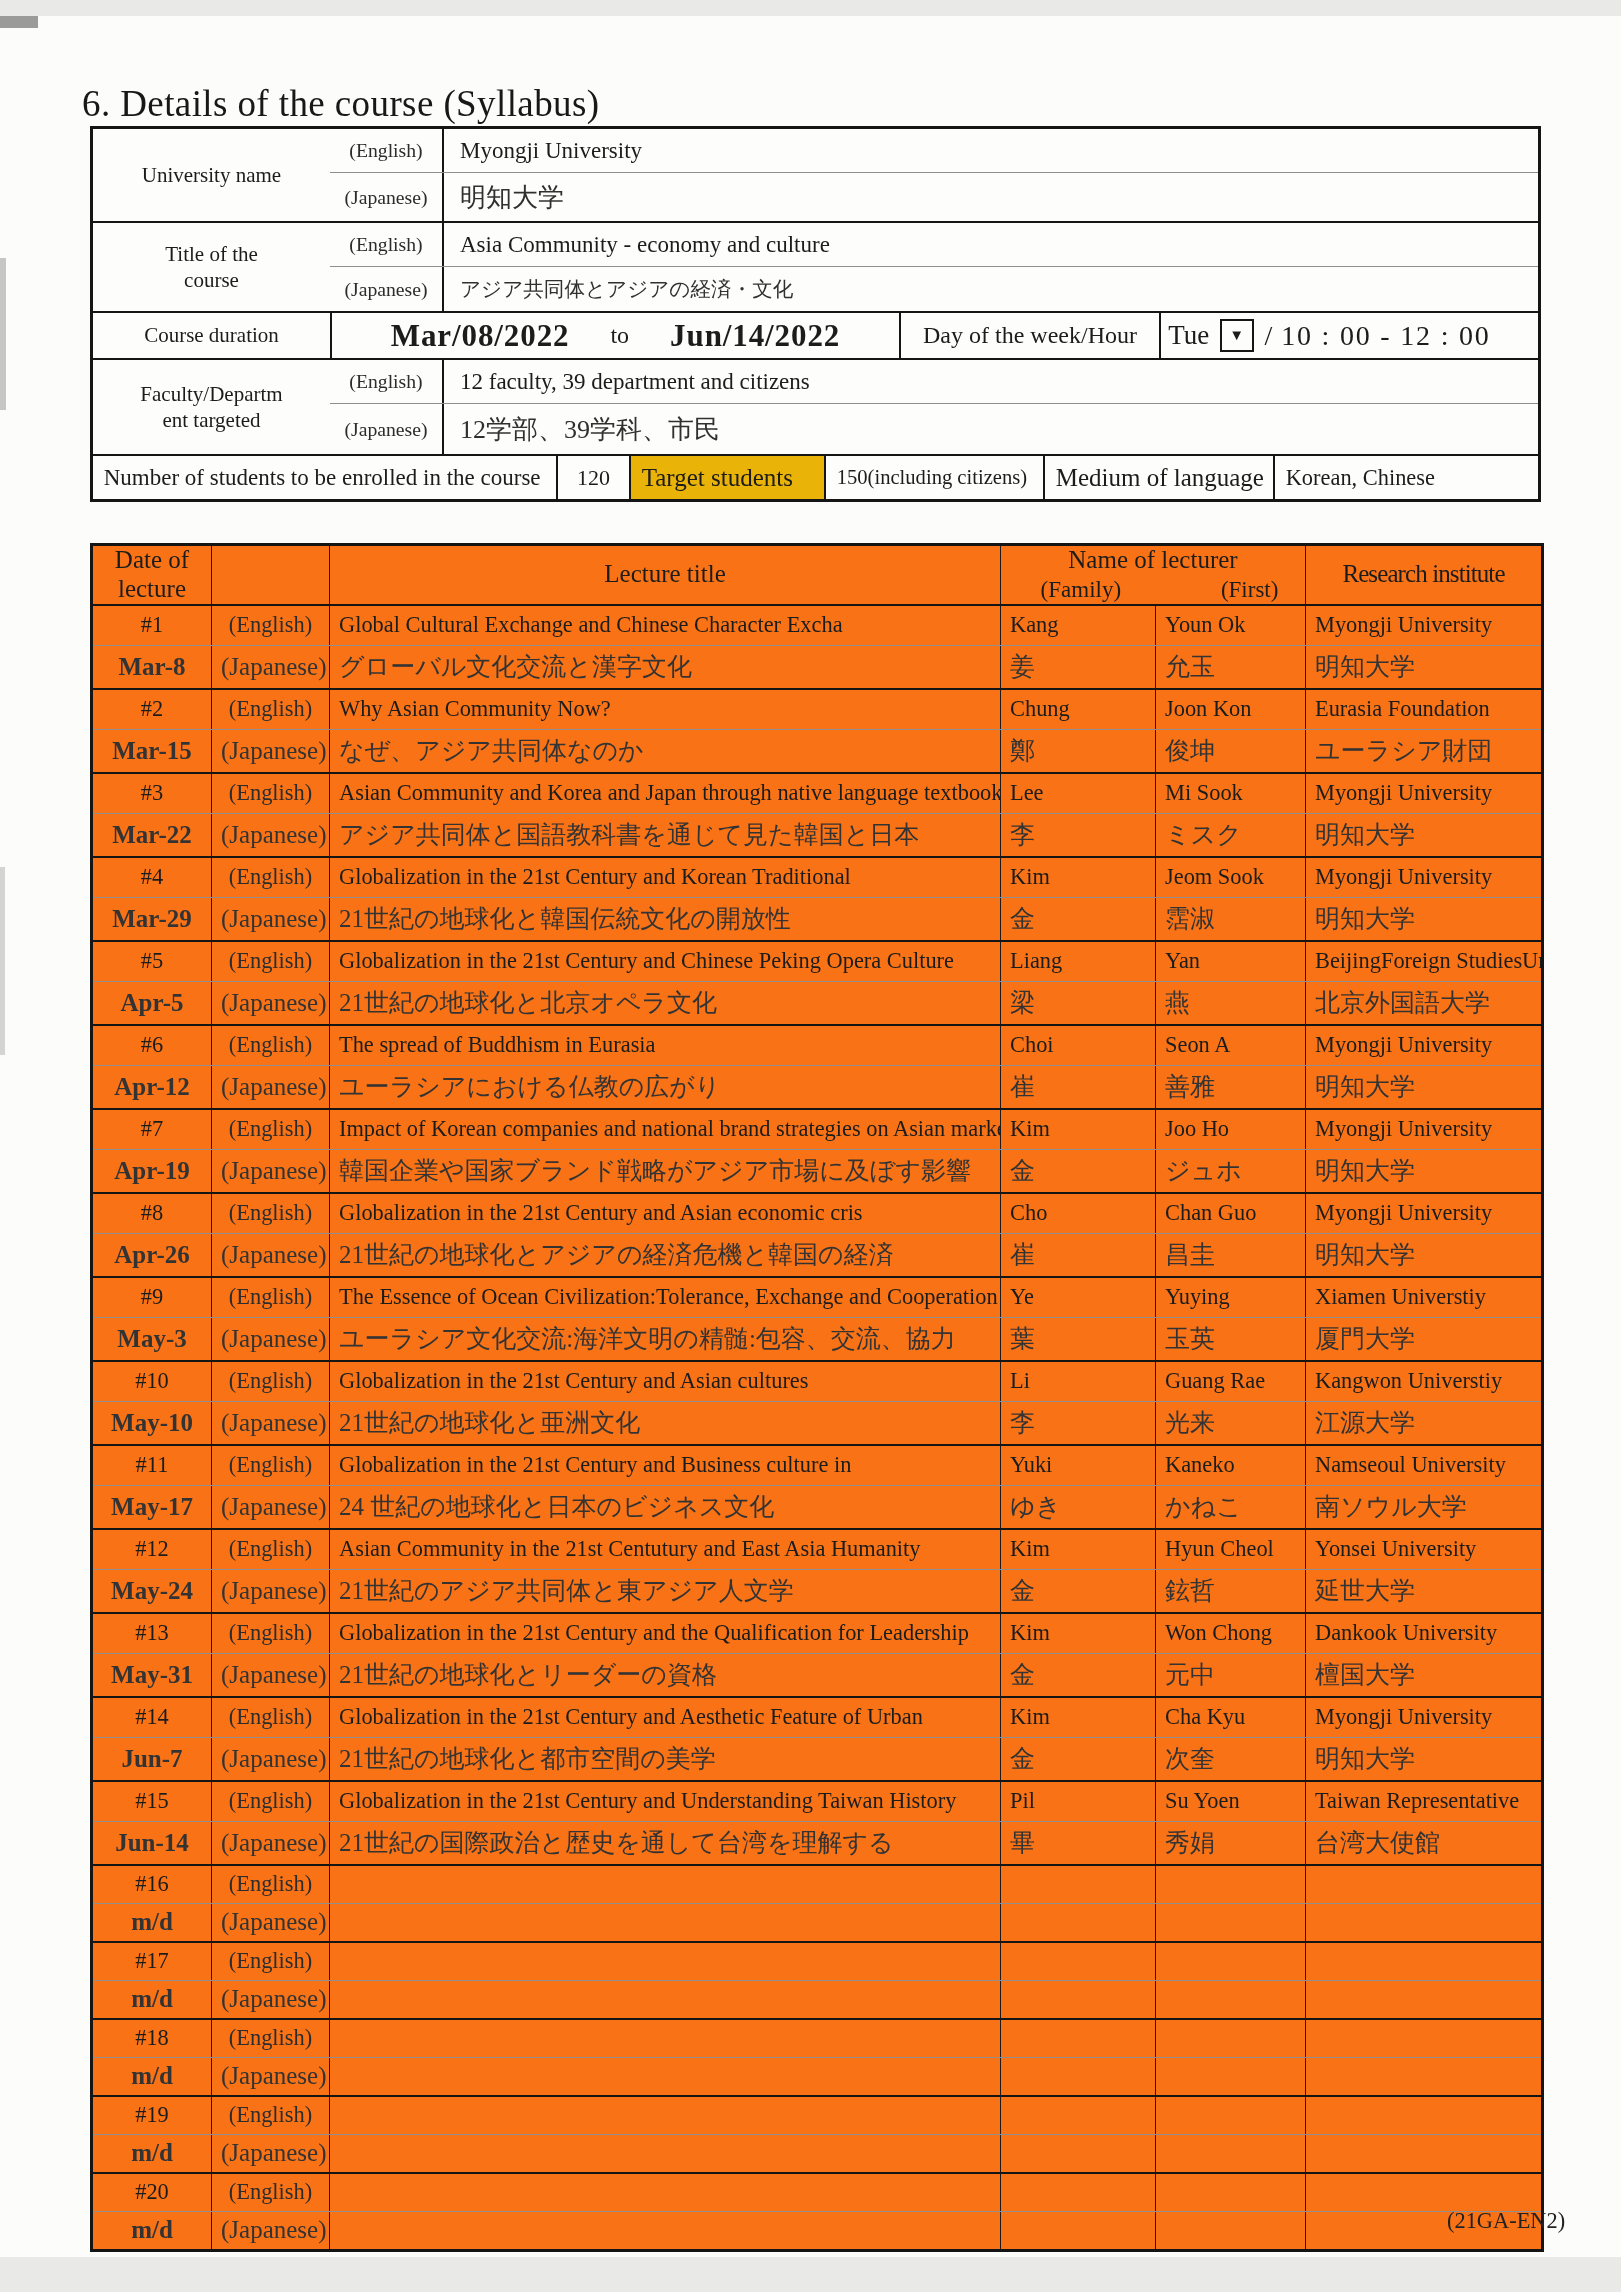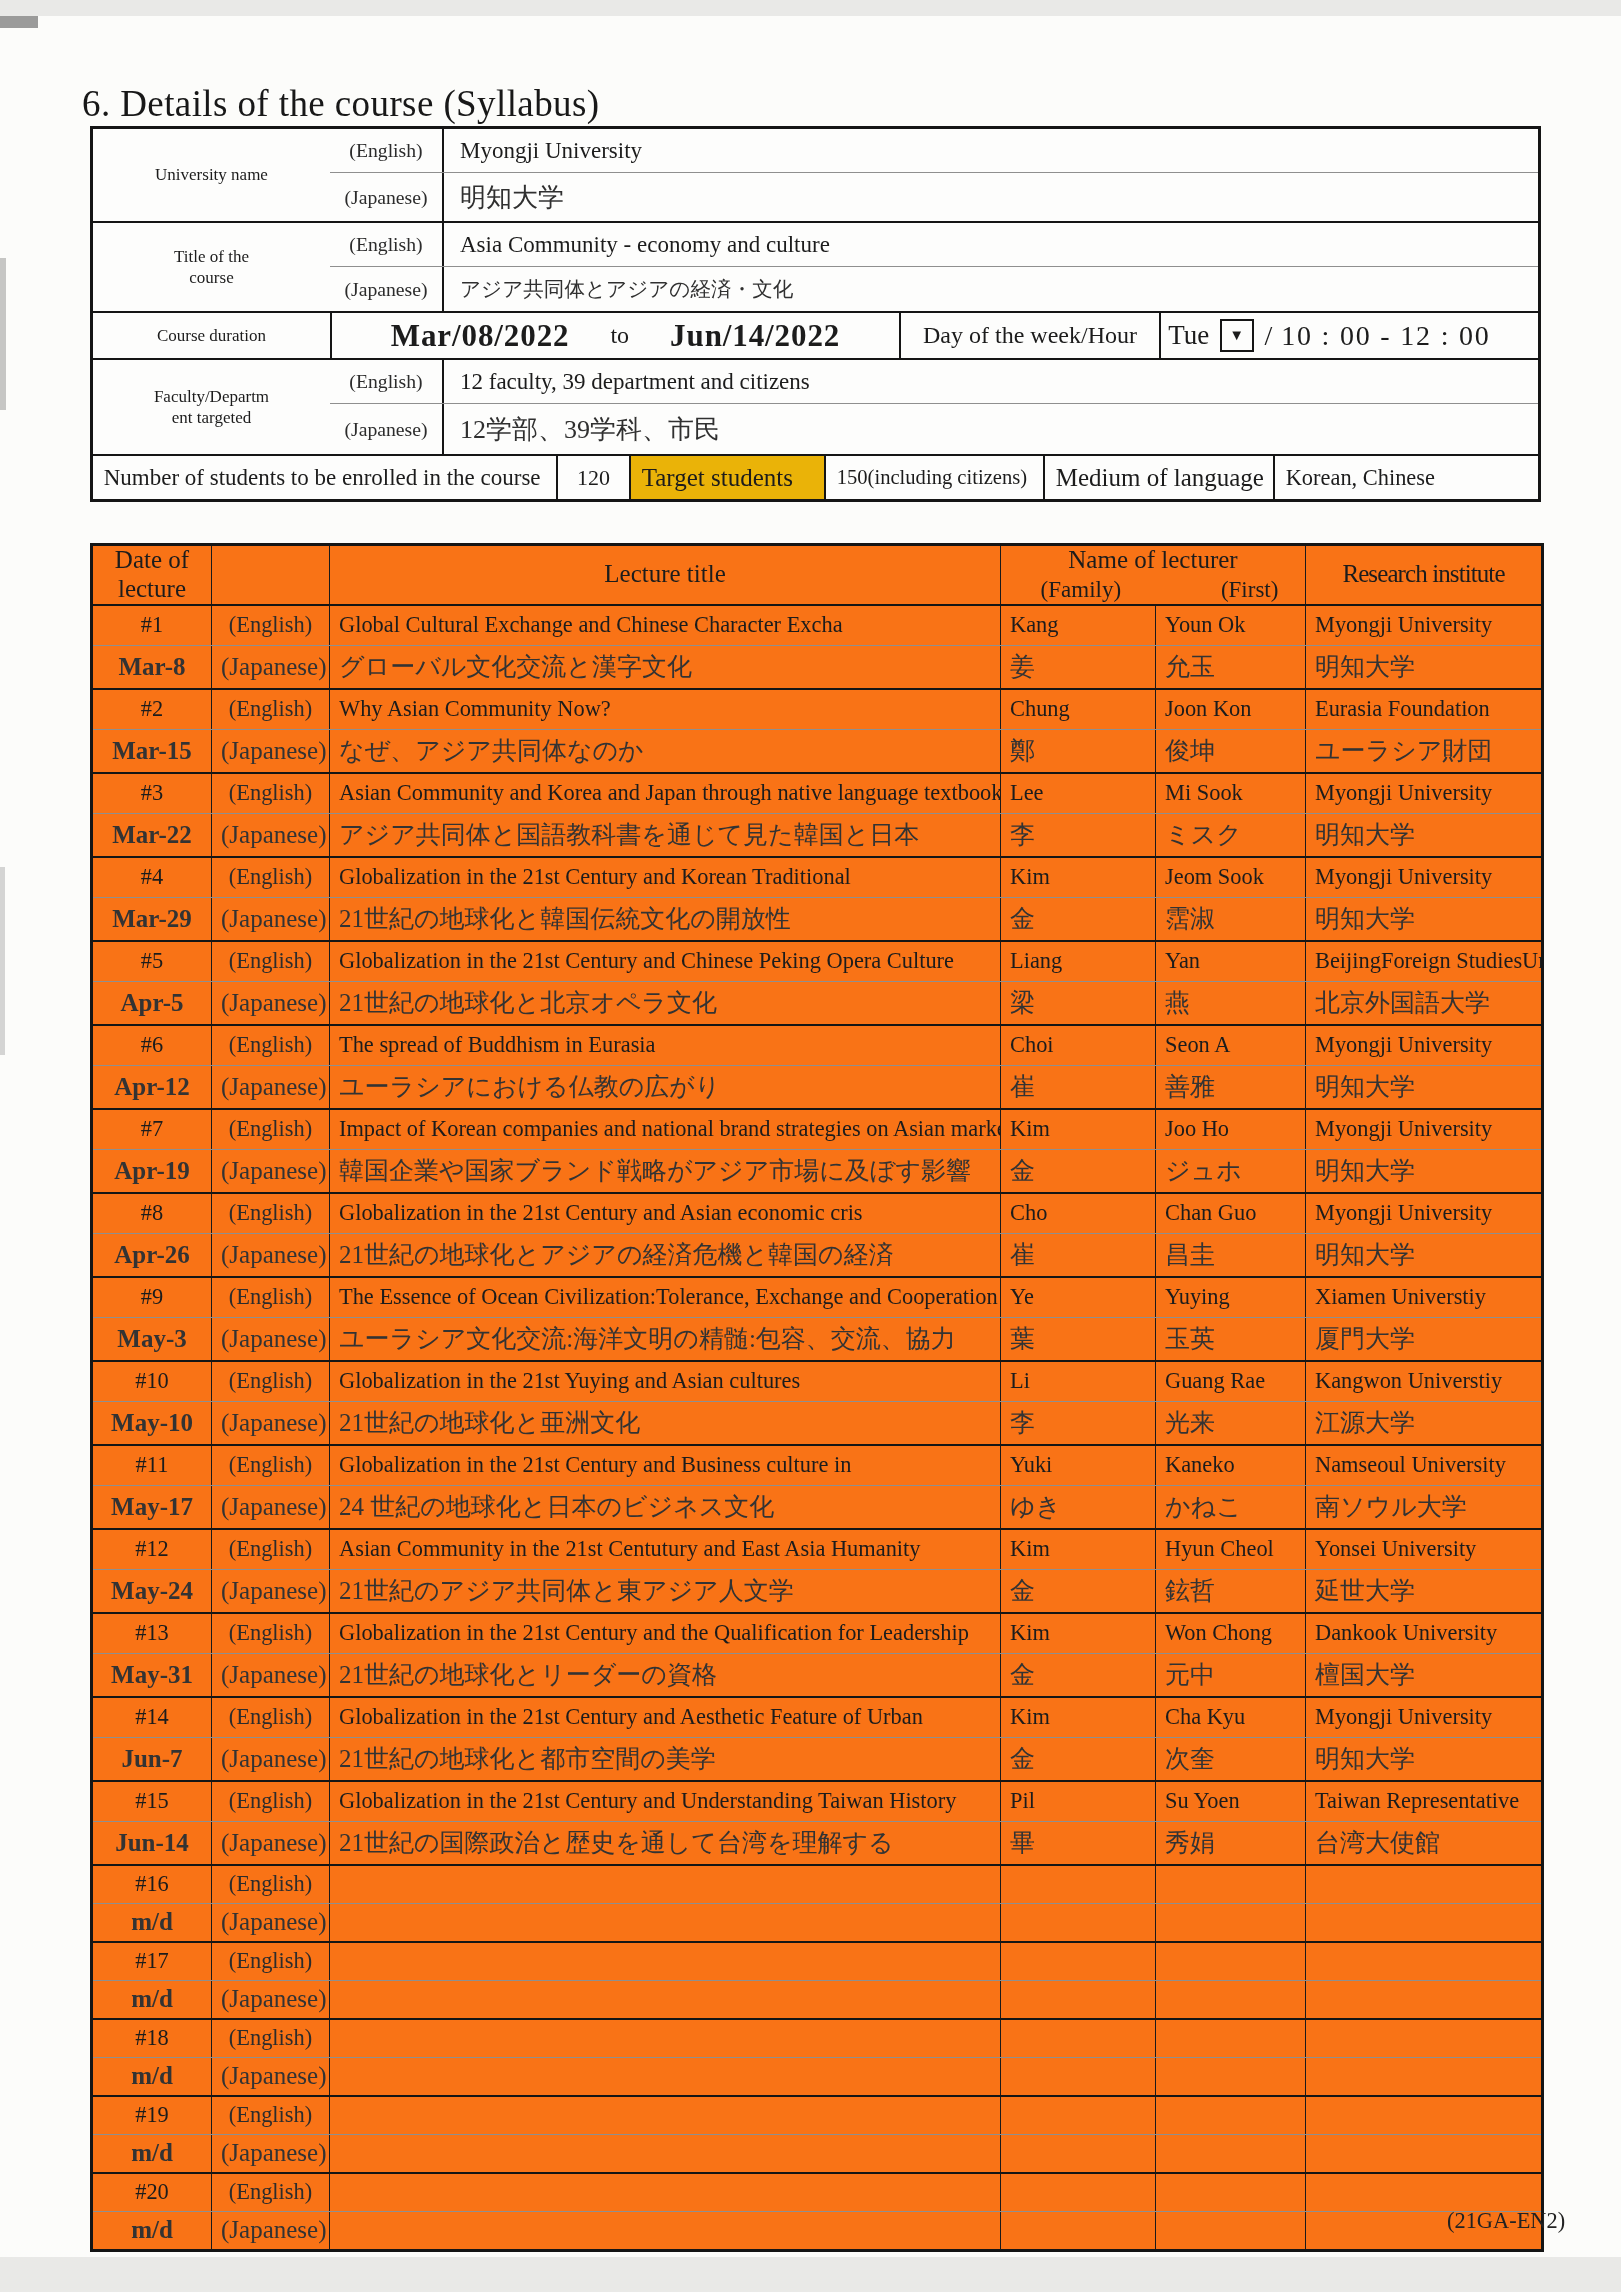--- a/index.html
+++ b/index.html
@@ -28,21 +28,21 @@
   .band{display:flex; align-items:stretch; box-sizing:border-box;}
   .band + .band{border-top:2.7px solid #151515;}
   .cell{
     display:flex; align-items:center; box-sizing:border-box; padding:0 10.7px;
     overflow:hidden; white-space:nowrap;
   }
   .cell + .cell, .stack + .cell{border-left:2.2px solid #151515;}
   .stack{display:flex; flex-direction:column; flex:1; min-width:0;}
   .subrow{display:flex; align-items:stretch; box-sizing:border-box;}
   .subrow + .subrow{border-top:1.3px solid #8f8f8f;}
-  .lbl{justify-content:center; text-align:center; font-size:17px; flex-direction:column; line-height:1.25;}
+  .lbl{justify-content:center; text-align:center; font-size:21px; flex-direction:column; line-height:1.25;}
   .w265{width:237px; flex:0 0 237px;}
   .w125{width:112px; flex:0 0 112px;}
   .lang-tag{justify-content:center; font-size:19.7px; color:#2c2c2c;}
   .val-en{font-size:23px; padding-left:16px;}
   .val-ja{font-size:26px; padding-left:16px; color:#303030;}
   .h-en{height:43px;} .h-ja{height:49px;}
   .dur-row{height:47px;}
   .dur-val{width:569px; flex:0 0 569px; justify-content:center; gap:41px;}
   .dur-date{font-size:31px; font-weight:600; letter-spacing:0.9px;}
   .dur-to{font-size:24px;}
@@ -354,21 +354,21 @@
       <td class="c-center c-tag b-jatag">(Japanese)</td>
       <td class="b-title-ja">ユーラシア文化交流:海洋文明の精髄:包容、交流、協力</td>
       <td class="b-family-ja">葉</td>
       <td class="b-first-ja">玉英</td>
       <td class="b-inst-ja ja-inst">厦門大学</td>
     </tr>
 
     <tr class="en-row">
       <td class="c-center c-num b-num">#10</td>
       <td class="c-center c-tag b-entag">(English)</td>
-      <td class="b-title">Globalization in the 21st Yuying and Asian cultures</td>
+      <td class="b-title">Globalization in the 21st Century and Asian cultures</td>
       <td class="b-family">Li</td>
       <td class="b-first">Guang Rae</td>
       <td class="b-inst">Kangwon Universtiy</td>
     </tr>
     <tr class="ja-row">
       <td class="c-center c-date b-date">May-10</td>
       <td class="c-center c-tag b-jatag">(Japanese)</td>
       <td class="b-title-ja">21世紀の地球化と亜洲文化</td>
       <td class="b-family-ja">李</td>
       <td class="b-first-ja">光来</td>

